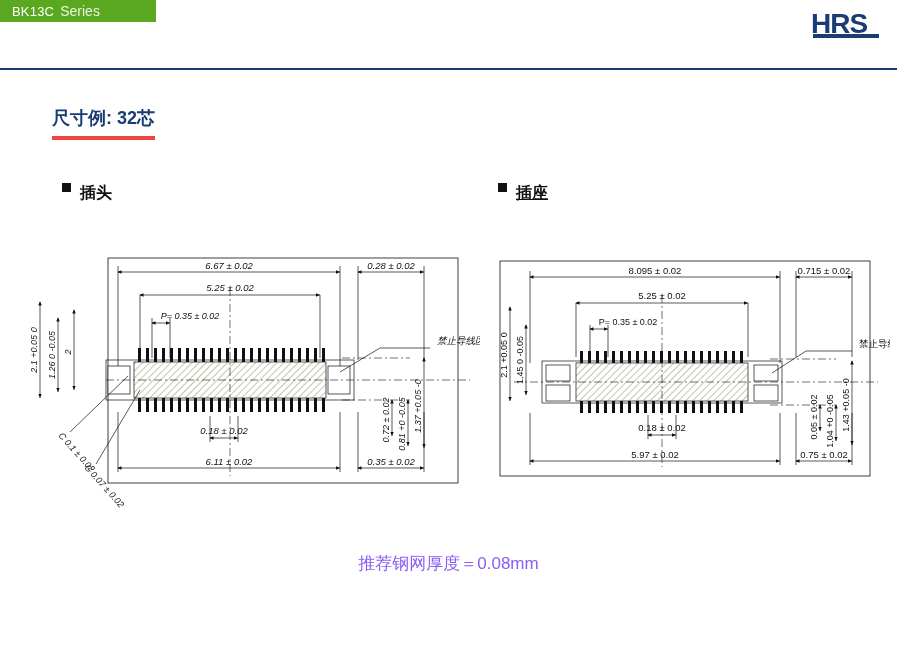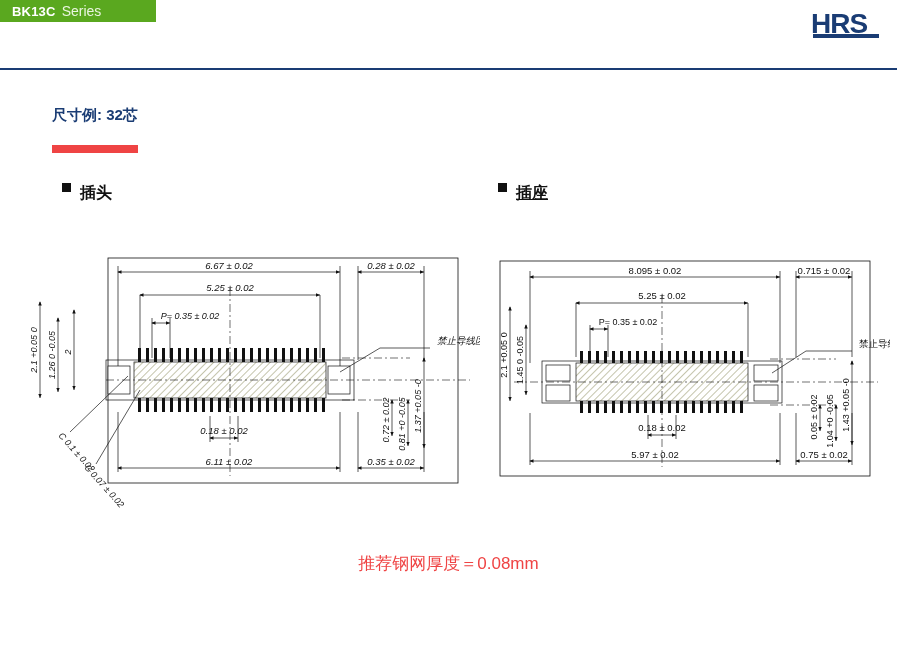--- a/index.html
+++ b/index.html
@@ -7,55 +7,55 @@
     width:897px;height:648px;background:#ffffff;
     font-family:"Liberation Sans","DejaVu Sans",sans-serif;
     color:#111;position:relative;overflow:hidden;
   }
   
   .hdr{position:absolute;left:0;top:0;width:897px;height:68px;}
   .series-tab{
     position:absolute;left:0;top:0;width:156px;height:22px;background:#5aa81f;
     display:flex;align-items:center;gap:6px;padding-left:12px;box-sizing:border-box;
   }
-  .series-tab .code{color:#ffffff;font-size:13px;font-weight:bold;letter-spacing:.2px;}
+  .series-tab .code{color:#ffffff;font-size:13px;font-weight:normal;letter-spacing:.2px;}
   .series-tab .word{color:#eaf5df;font-size:14px;}
   .hdr-title{
     position:absolute;left:0;top:22px;width:897px;text-align:center;
     font-size:22px;font-weight:bold;color:#111;letter-spacing:1px;
   }
   .hrs-logo{
     position:absolute;right:18px;top:8px;font-size:28px;font-weight:bold;
     color:#1a3c74;letter-spacing:-1px;font-family:"Liberation Sans",sans-serif;
   }
   .hrs-logo .bar{
     display:block;width:66px;height:4px;background:#1a3c74;margin-top:-6px;margin-left:2px;
   }
   .hdr-rule{position:absolute;left:0;top:68px;width:897px;height:2px;background:#1a3c74;}
 
   
   .sec-title{
-    position:absolute;left:52px;top:106px;font-size:15px;font-weight:bold;color:#1a3c74;
-    border-bottom:8px solid #ef4444;padding-bottom:20px;
+    position:absolute;left:52px;top:106px;font-size:18px;font-weight:bold;color:#1a3c74;
+    border-bottom:4px solid #ef4444;padding-bottom:6px;
   }
 
   
   .sub-label{position:absolute;font-size:16px;font-weight:bold;color:#111;display:flex;gap:9px;}
   .sub-label .sq{width:9px;height:9px;background:#111;display:inline-block;}
   #lbl-plug{left:62px;top:183px;}
   #lbl-recept{left:498px;top:183px;text-decoration:underline;}
 
   
   .dwg{position:absolute;}
   #dwg-plug{left:10px;top:240px;width:470px;height:270px;font-style:italic;}
   #dwg-recept{left:480px;top:245px;width:410px;height:255px;}
 
   .footnote{
     position:absolute;left:0;top:552px;width:897px;text-align:center;
-    font-size:17px;color:#ef4444;
+    font-size:17px;color:#8b5cf6;
   }
 
   svg text{font-family:"Liberation Sans","DejaVu Sans",sans-serif;fill:#111;}
 </style>
 </head>
 <body>
 
 <div class="hdr">
   <div class="series-tab">
     <span class="code">BK13C</span>

